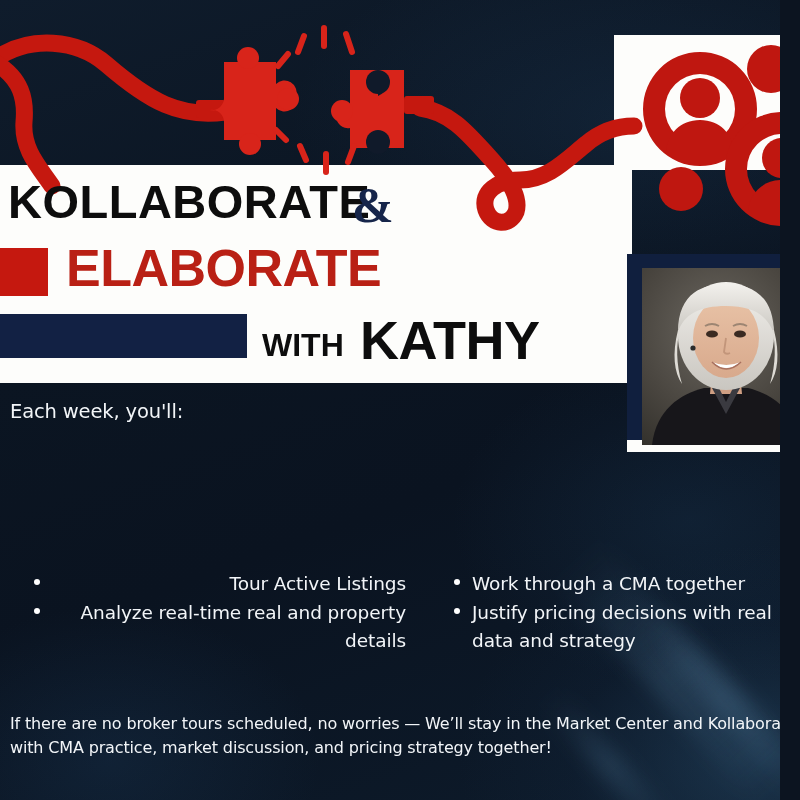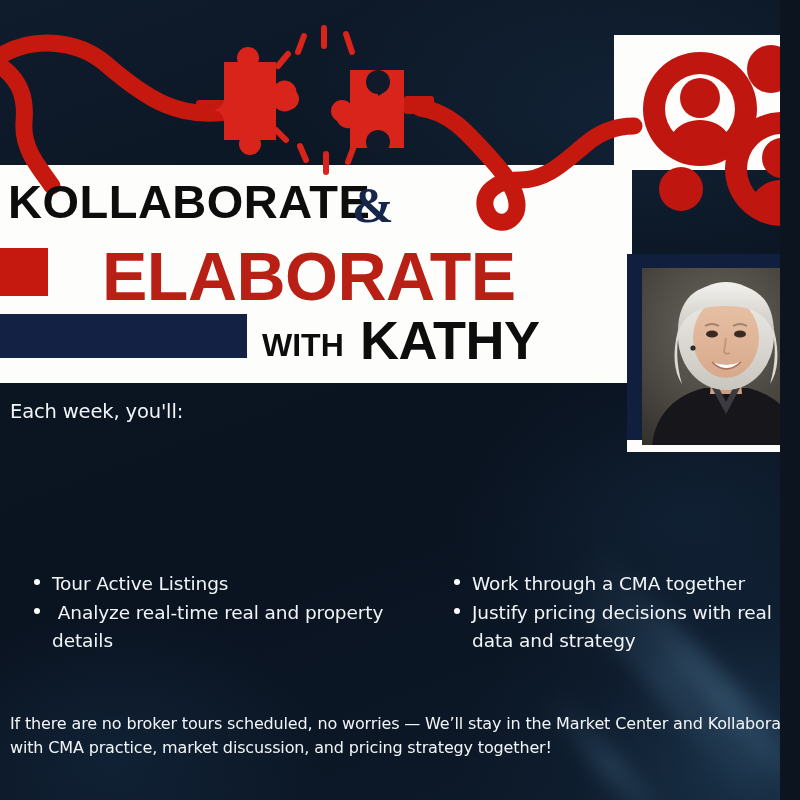--- a/index.html
+++ b/index.html
@@ -58,24 +58,23 @@
     position:absolute; left:352px; top:176px;
     font-size:50px; font-weight:bold; color:#16254a;
     font-family:"Liberation Serif", serif;
   }
   .red-square {
     position:absolute; left:0px; top:248px; width:48px; height:48px;
     background:#c5180f;
   }
   .hl-row2 {
     position:absolute; left:66px; top:242px;
-    font-size:68px; font-weight:bold; letter-spacing:-0.5px;
+    font-size:52px; font-weight:bold; letter-spacing:-0.5px;
     color:#b92015; line-height:1;
     white-space:nowrap;
-    margin-left:36px;
   }
   .navy-bar {
     position:absolute; left:0px; top:314px; width:247px; height:44px;
     background:#122144;
   }
   .hl-with {
     position:absolute; left:262px; top:329px;
     font-size:32px; font-weight:bold; color:#0d0d0d; line-height:1;
   }
   .hl-kathy {
@@ -103,21 +102,21 @@
   
   .intro {
     position:absolute; left:10px; top:398px; width:590px;
     color:#f2f5f8; font-size:19.5px; line-height:1.47;
     font-family:"DejaVu Sans", sans-serif;
     letter-spacing:-0.15px;
   }
   .intro p { margin:0; }
 
   .bullets-left {
-    position:absolute; left:26px; top:570px; width:380px;
+    position:absolute; left:26px; top:570px; width:380px;text-align:right;
   }
   .bullets-right {
     position:absolute; left:446px; top:570px; width:368px;
   }
   .bullets-left ul, .bullets-right ul { list-style:none; }
   .blt {
     position:relative; padding-left:26px;
     color:#f2f5f8; font-size:18.5px; line-height:1.48;
     font-family:"DejaVu Sans", sans-serif;
     margin-bottom:2px;

